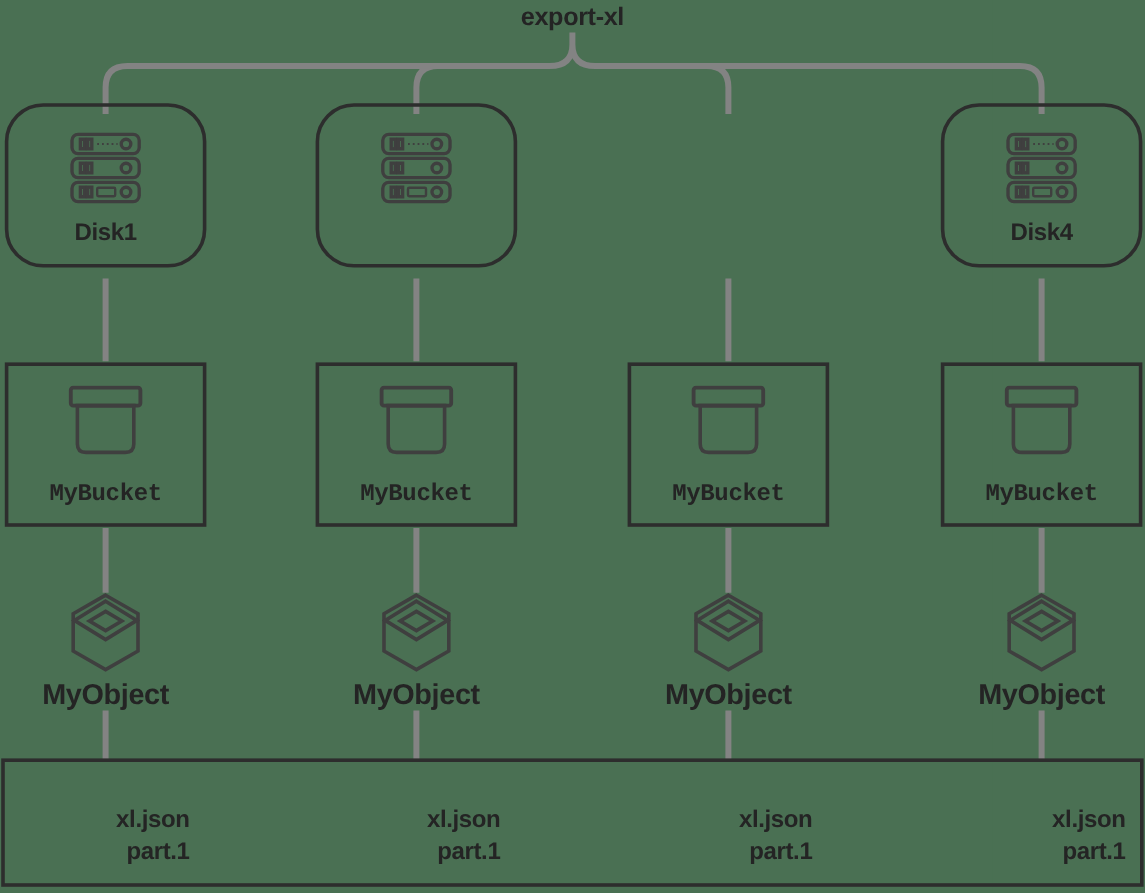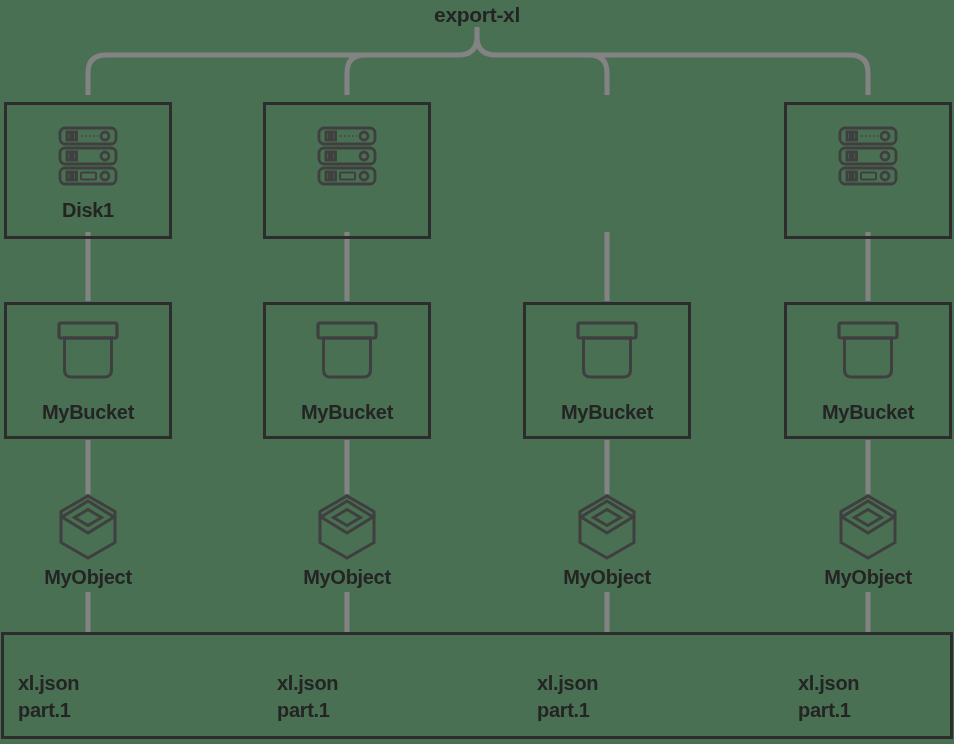--- a/index.html
+++ b/index.html
@@ -11,42 +11,42 @@
   .canvas{position:relative;width:827px;height:744px;background:#4a7053;}
   .connectors{position:absolute;left:0;top:0;z-index:0;pointer-events:none;}
   .title{
     position:absolute;left:377px;top:3px;width:200px;text-align:center;
     font-size:21px;font-weight:bold;color:#242424;letter-spacing:-0.3px;z-index:2;
   }
   .box{
     position:absolute;width:168px;height:137px;box-sizing:border-box;
     border:3px solid #2d2d2d;background:transparent;z-index:1;
   }
-  .disk-box{top:102px;}
-  .bucket-box{top:302px;}
+  .disk-box{top:86px;border-radius:32px;}
+  .bucket-box{top:302px;font-family:Liberation Mono, monospace;}
   .node-icon{position:absolute;left:50%;transform:translateX(-50%);}
   .disk-box .node-icon{top:20px;}
   .bucket-box .node-icon{top:16px;}
   .node-label{
     position:absolute;left:0;width:100%;text-align:center;
     font-size:20px;font-weight:bold;color:#242424;letter-spacing:-0.3px;
   }
   .disk-box .node-label{top:94px;}
   .bucket-box .node-label{top:96px;}
   .object-icon{position:absolute;top:494px;z-index:1;}
   .object-label{
     position:absolute;top:566px;width:140px;text-align:center;
-    font-size:20px;font-weight:bold;color:#242424;letter-spacing:-0.3px;z-index:1;
+    font-size:24px;font-weight:bold;color:#242424;letter-spacing:-0.3px;z-index:1;
   }
   .bottom-box{
     position:absolute;left:1px;top:632px;width:952px;height:107px;
     box-sizing:border-box;border:3px solid #2d2d2d;z-index:1;
   }
   .file-cell{
-    position:absolute;top:35px;width:140px;text-align:left;
+    position:absolute;top:35px;width:140px;text-align:right;
     font-size:20px;font-weight:bold;color:#242424;line-height:27px;letter-spacing:-0.3px;
   }
 </style>
 </head>
 <body>
 
 <div class="canvas">
 
   <svg width="0" height="0" style="position:absolute" aria-hidden="true">
     <defs>
@@ -136,20 +136,21 @@
   </div>
   <svg class="object-icon" style="left:572px" width="70" height="66">
       <use href="#cube-icon"></use>
     </svg>
   <div class="object-label" style="left:537px">MyObject</div>
 
   <div class="box disk-box" style="left:784px">
     <svg class="node-icon" width="62" height="62">
         <use href="#server-icon"></use>
       </svg>
+    <div class="node-label">Disk4</div>
   </div>
   <div class="box bucket-box" style="left:784px">
     <svg class="node-icon" width="64" height="62">
         <use href="#bucket-icon"></use>
       </svg>
     <div class="node-label">MyBucket</div>
   </div>
   <svg class="object-icon" style="left:833px" width="70" height="66">
       <use href="#cube-icon"></use>
     </svg>

